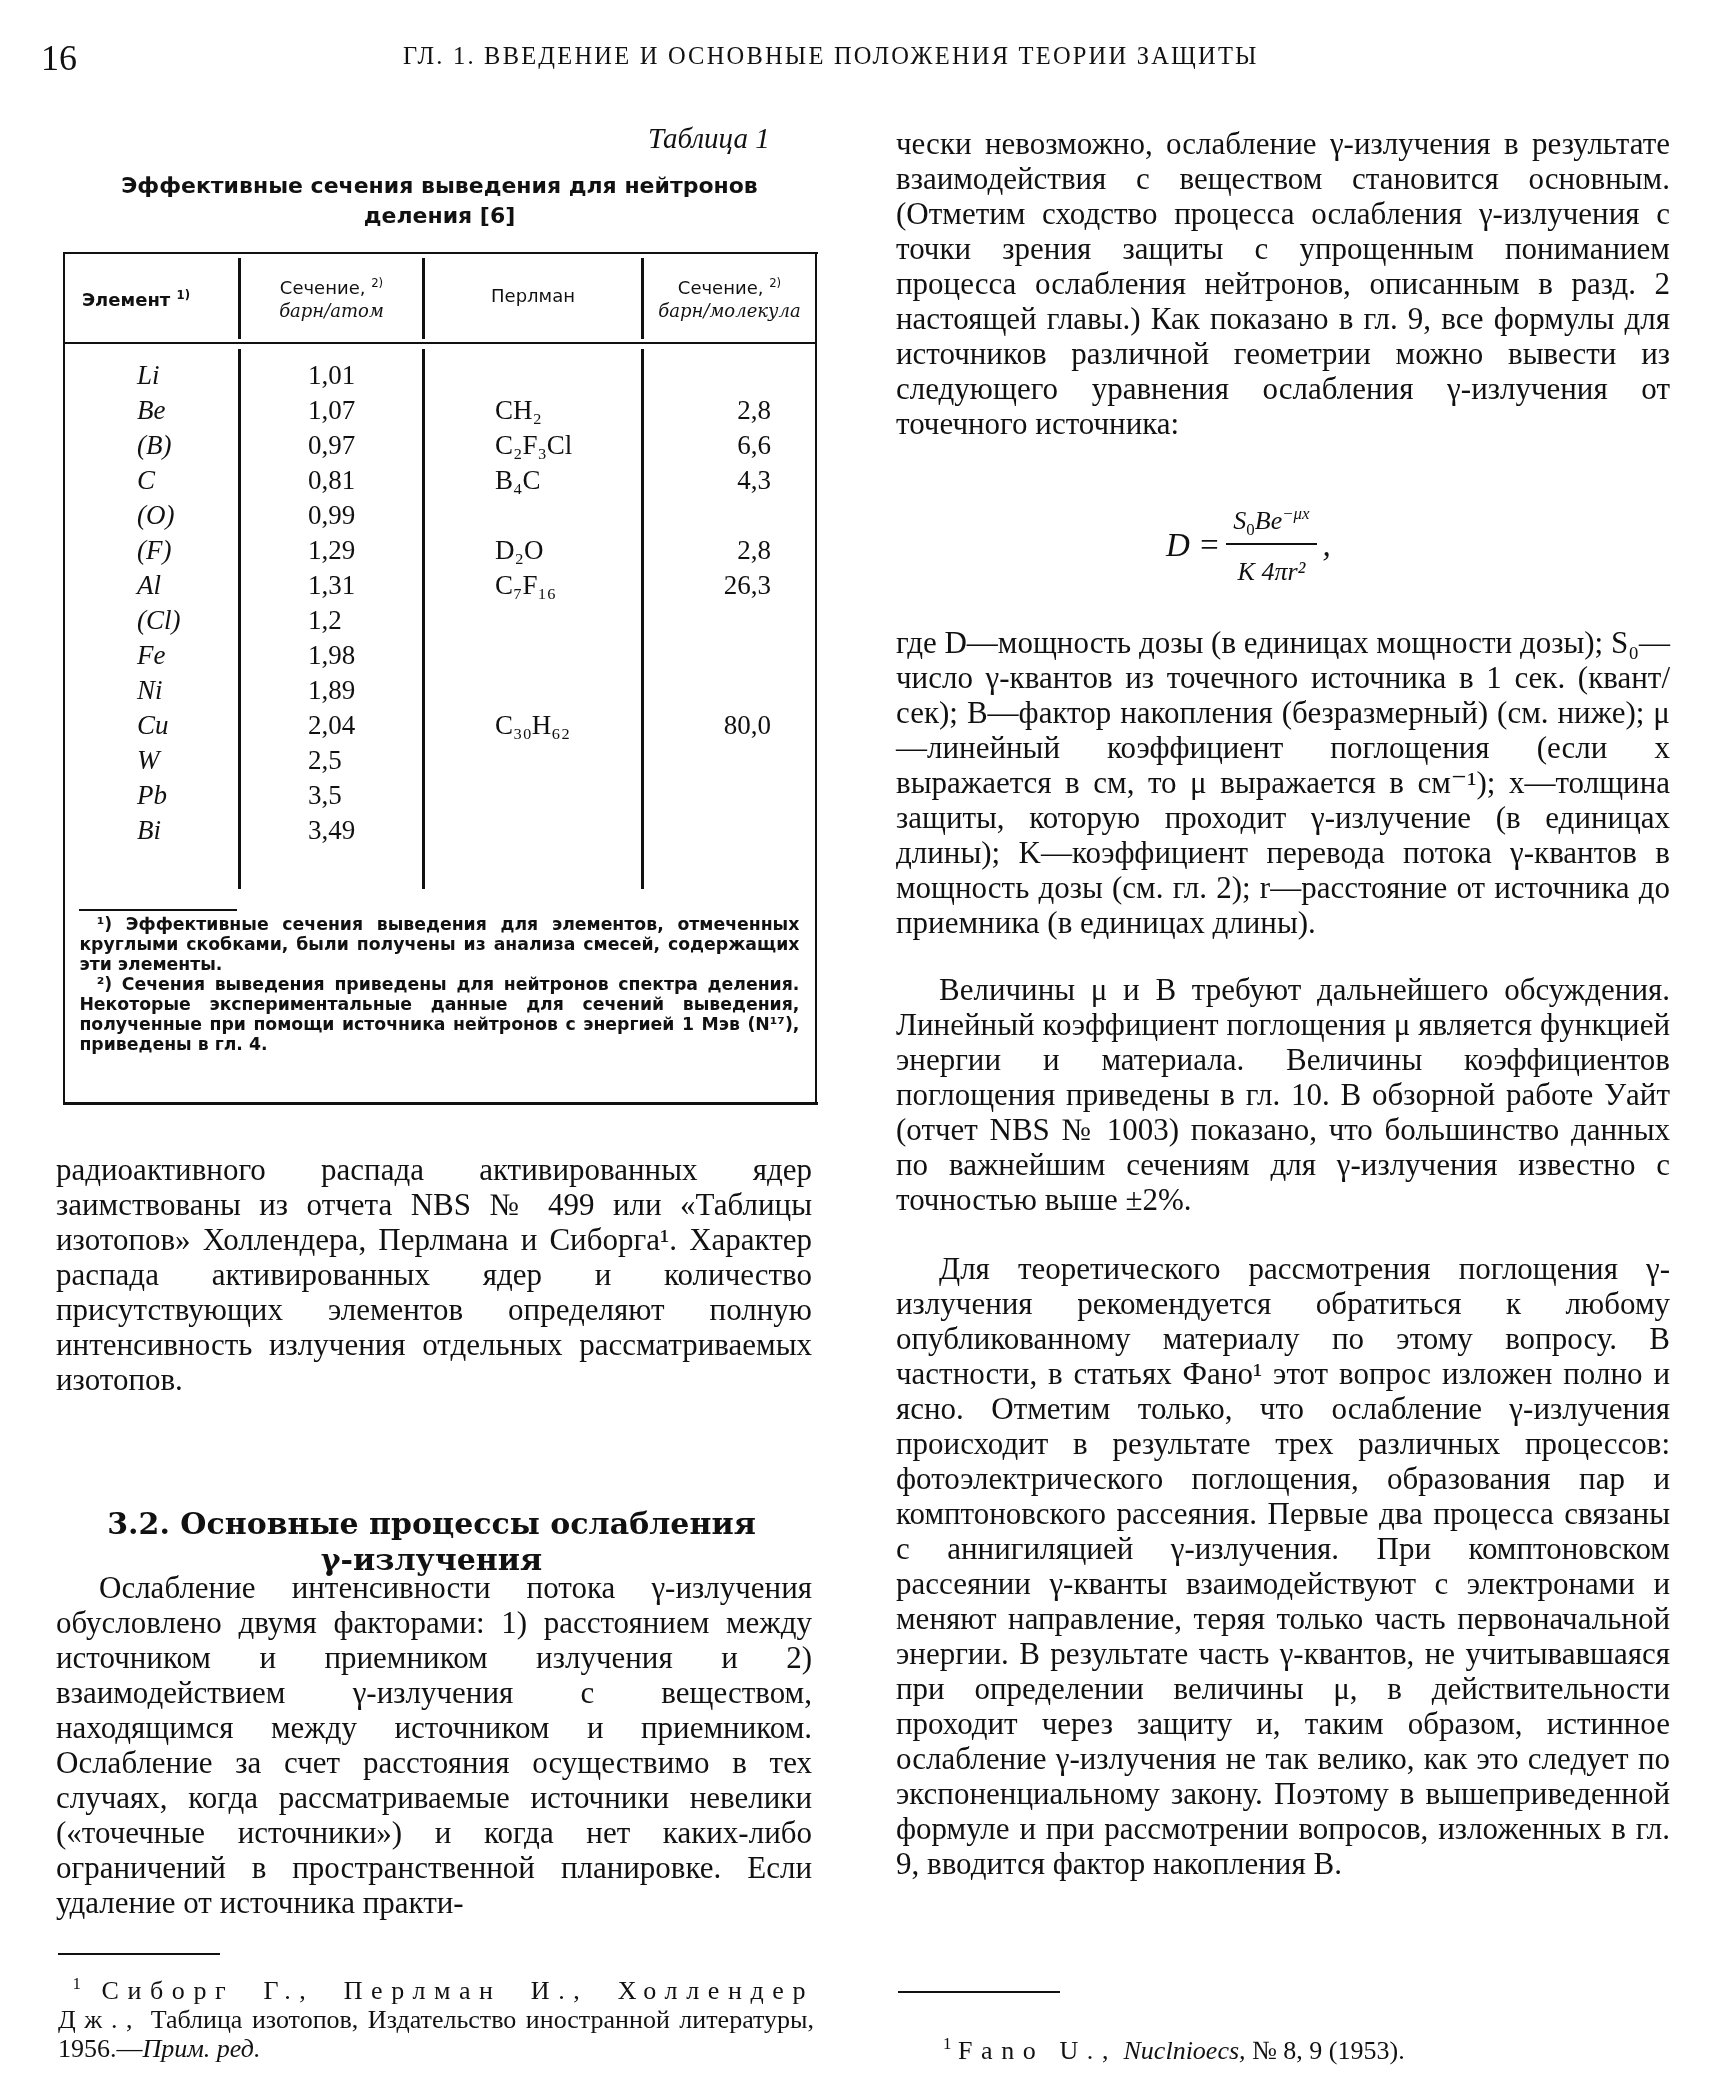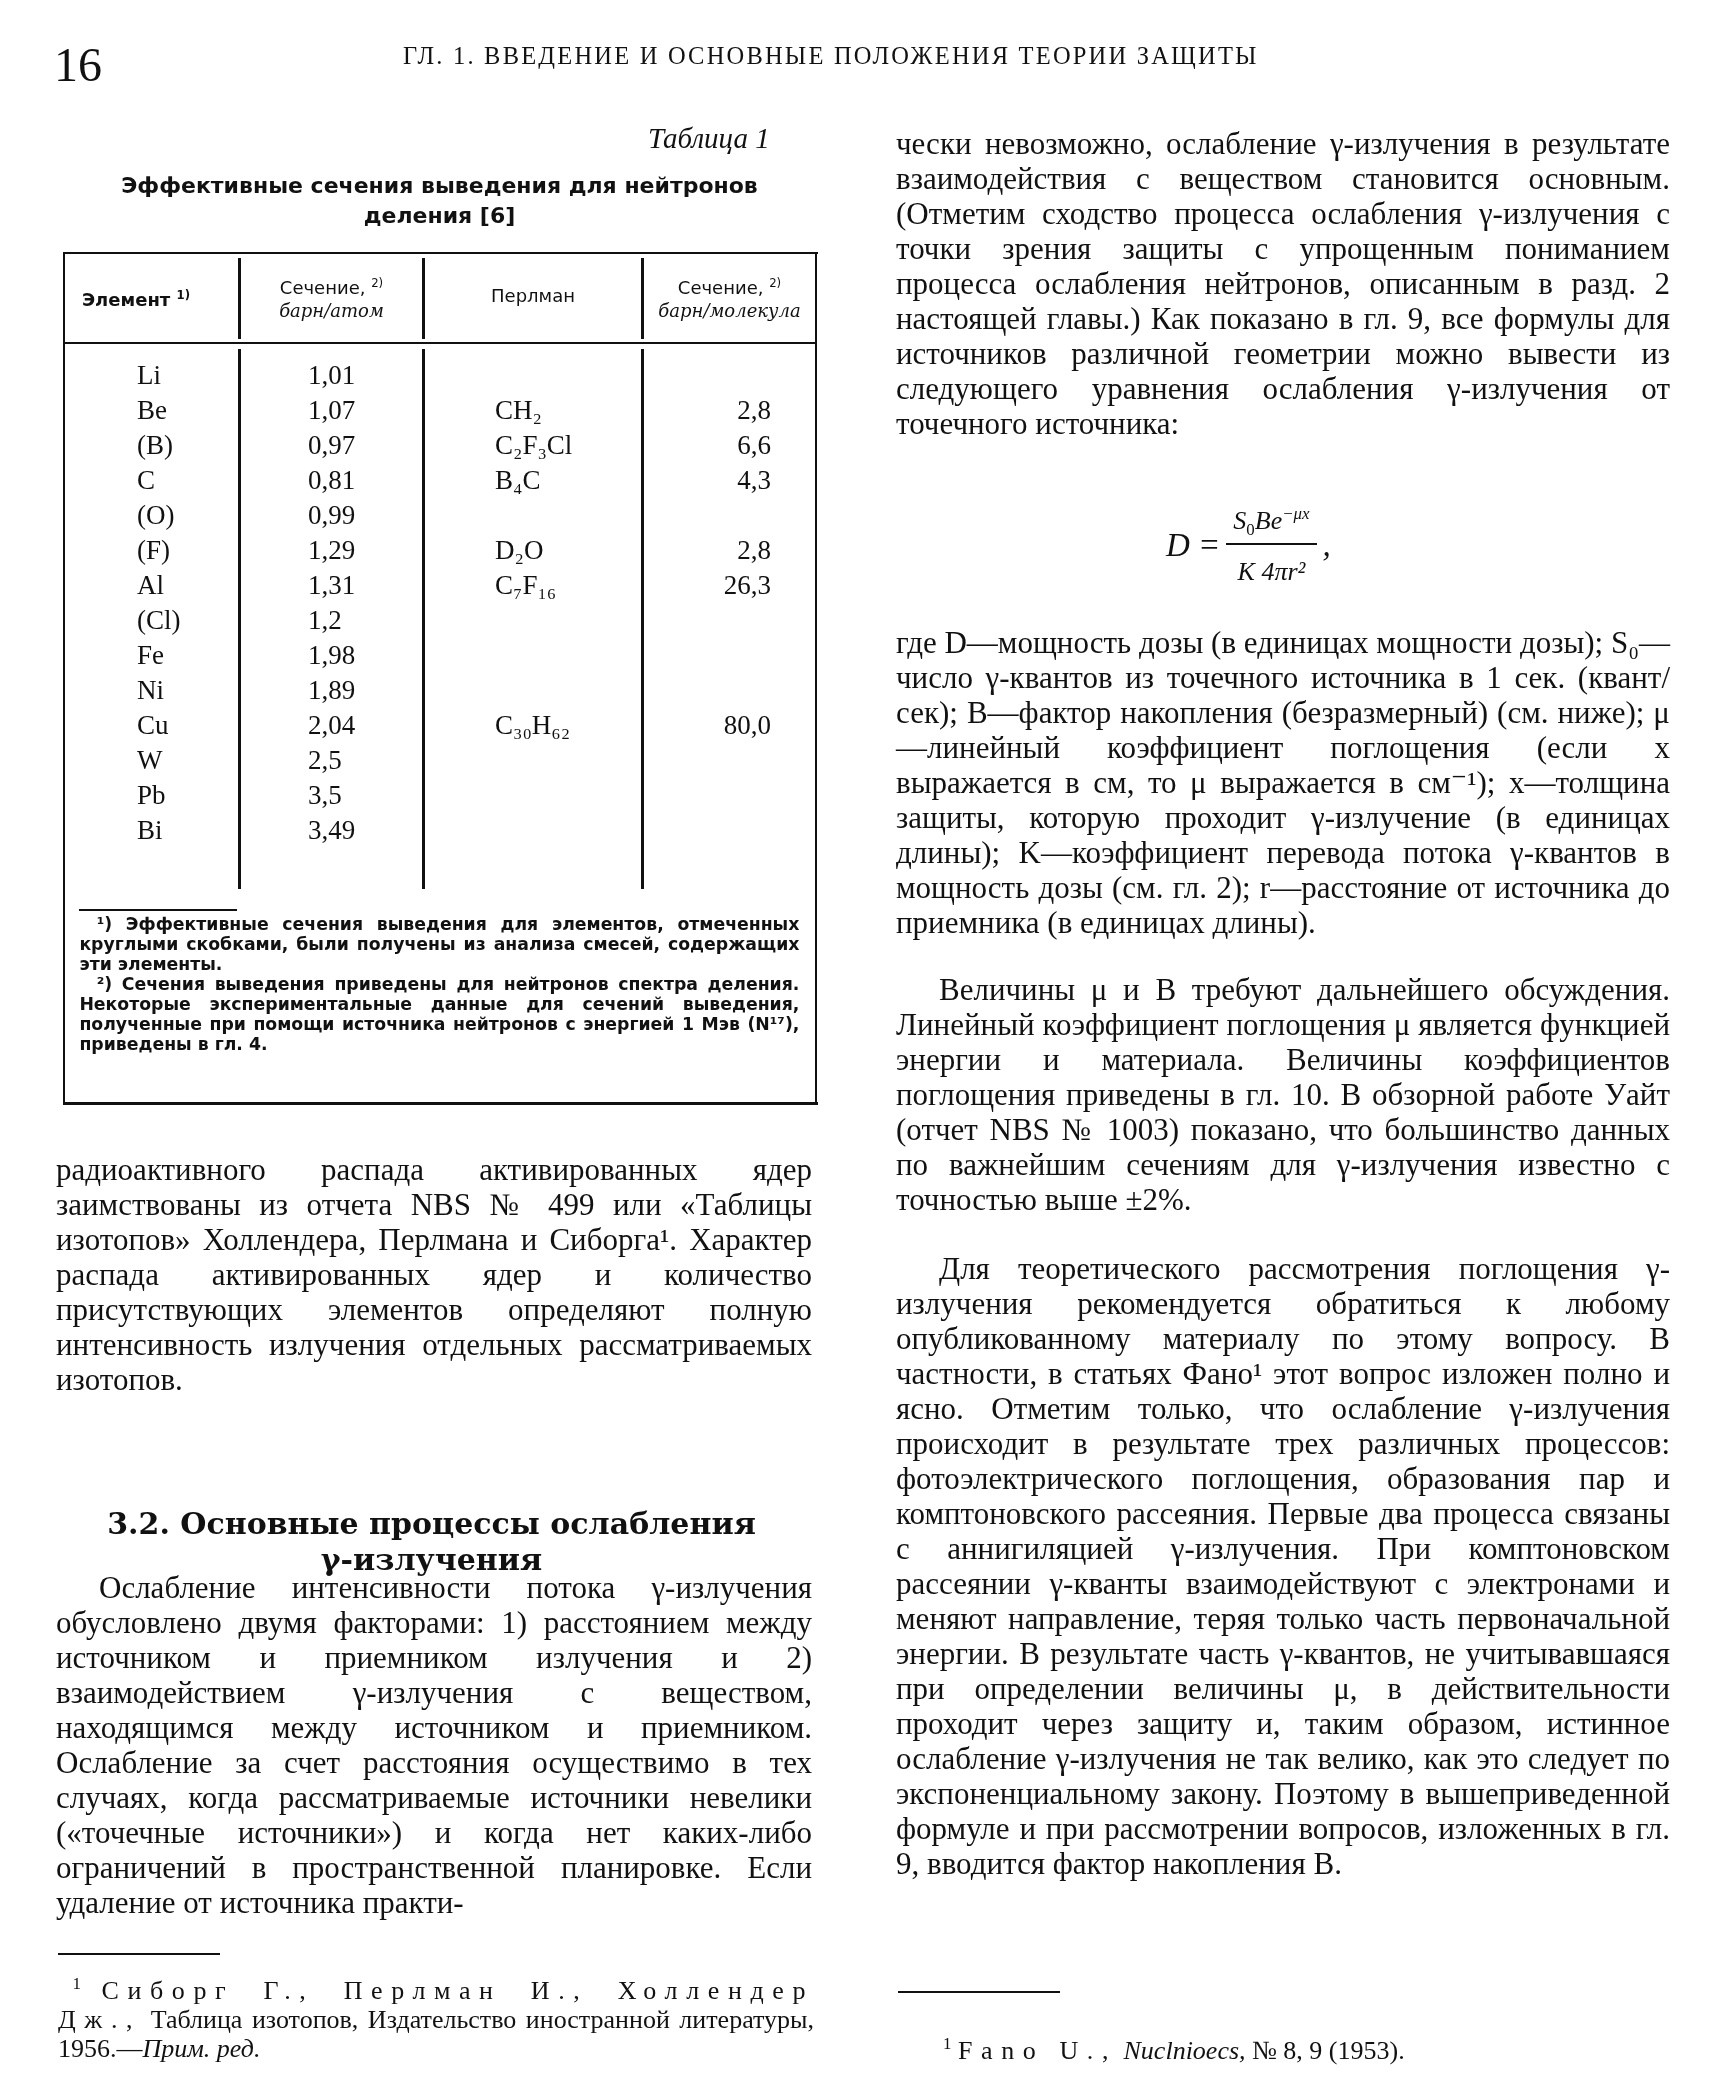--- a/index.html
+++ b/index.html
@@ -1,35 +1,35 @@
 <!DOCTYPE html>
 <html style="font-size:11.5px"><head>
 <meta charset="utf-8">
 <style>
   html, body { margin: 0; padding: 0; background: #ffffff; }
   body {
     width: 1728px; height: 2097px; position: relative; overflow: hidden;
     font-family: "Liberation Serif", "DejaVu Serif", serif; color: #111;
   }
   .abs { position: absolute; }
-  .pagenum { left: 54px; top: 37px; font-size: 48px; }
+  .pagenum { left: 41px; top: 37px; font-size: 36px; }
   .running-head { left: 403px; top: 42px; font-size: 24.5px; letter-spacing: 2.2px; }
 
   
   .table-caption { left: 648px; top: 122px; font-size: 29px; font-style: italic; }
   .table-title { left: 65px; top: 171px; width: 749px; text-align: center; font-family: "DejaVu Sans", sans-serif; font-weight: bold; font-size: 22px; line-height: 30px; }
   .tbox { left: 63px; top: 252px; width: 750px; height: 852px; border-left: 2.2px solid #111; border-right: 2.2px solid #111; }
   .hr { position: absolute; background: #111; }
   .vr { position: absolute; background: #111; width: 2.9px; }
   .th { position: absolute; font-family: "DejaVu Sans", sans-serif; font-size: 18px; text-align: center; line-height: 23px; }
   .th i { font-style: italic; font-family: "DejaVu Serif", serif; }
   .rows { position: absolute; top: 108px; left: 0; width: 100%; }
   .row { position: relative; height: 35px; font-size: 27px; }
   .row span { position: absolute; top: 0; }
-  .c1 { left: 72px; }
+  .c1 { left: 72px; font-style: italic; }
   .c2 { left: 243px; }
   .c3 { left: 430px; }
   .c4 { left: 576px; width: 130px; text-align: right; }
   .notes { position: absolute; left: 14.4px; top: 662px; width: 720px; font-family: "DejaVu Sans", sans-serif; font-size: 17.3px; line-height: 20px; font-weight: bold; text-align: justify; }
   .notes p { margin: 0; text-indent: 17.3px; }
   .short-rule { position: absolute; left: 14.4px; top: 657px; width: 158px; height: 2.2px; background: #111; }
 
   .col { font-size: 31px; line-height: 35px; text-align: justify; }
   .col p { margin: 0; }
   .indent { text-indent: 43px; }

